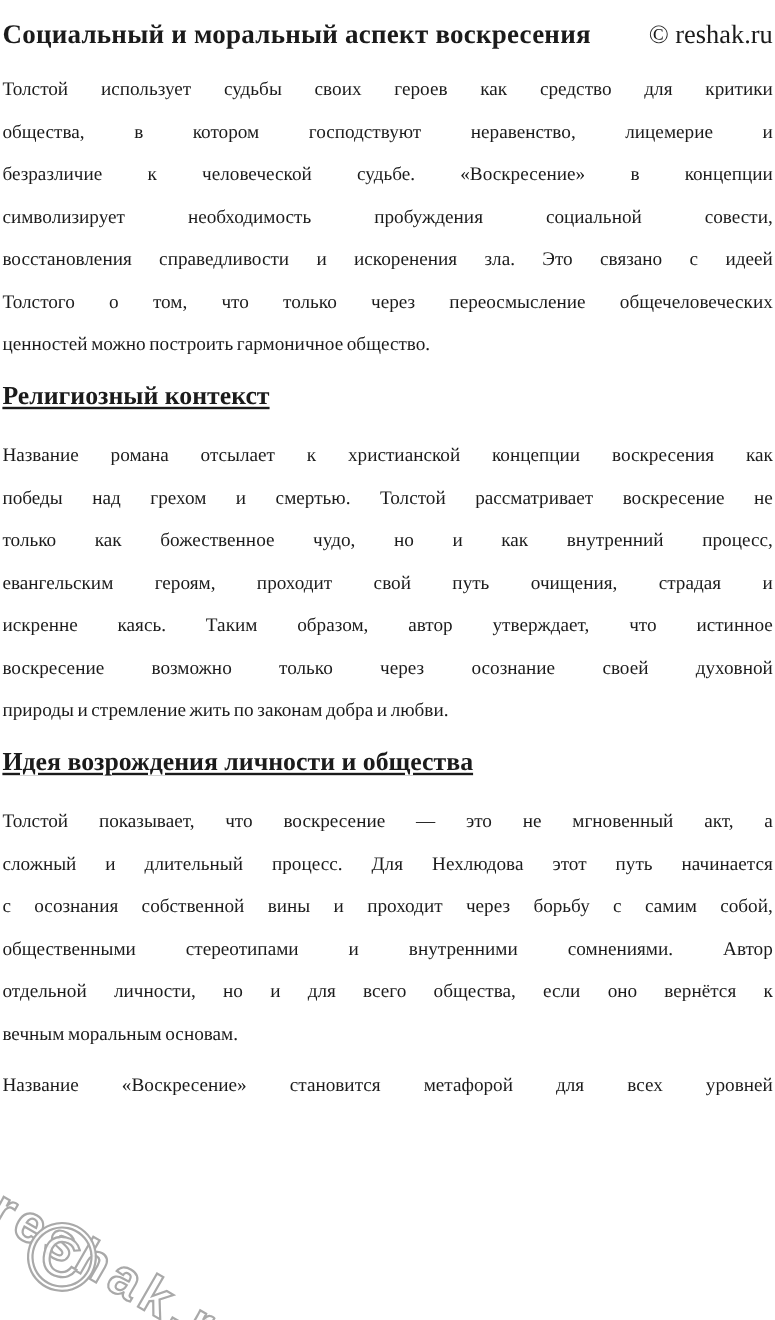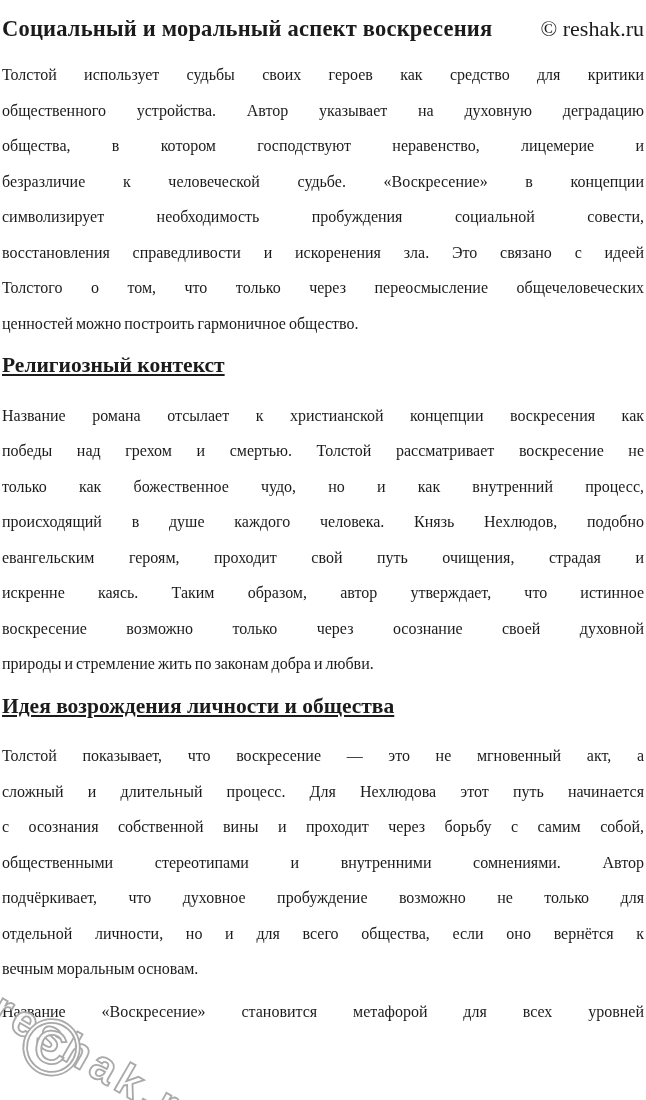--- a/index.html
+++ b/index.html
@@ -89,46 +89,43 @@
 
 <div class="page">
   <div class="header-row">
     <span class="doc-title">Социальный и моральный аспект воскресения</span>
     <span class="copyright">© reshak.ru</span>
   </div>
 
   <div id="doc-body">
       <p class="para">
         <span class="line">Толстой использует судьбы своих героев как средство для критики</span>
-        <span class="line">общественного устройства. Автор указывает на духовную деградацию</span>
         <span class="line">общества, в котором господствуют неравенство, лицемерие и</span>
         <span class="line">безразличие к человеческой судьбе. «Воскресение» в концепции</span>
         <span class="line">символизирует необходимость пробуждения социальной совести,</span>
         <span class="line">восстановления справедливости и искоренения зла. Это связано с идеей</span>
         <span class="line">Толстого о том, что только через переосмысление общечеловеческих</span>
         <span class="line line-last">ценностей можно построить гармоничное общество.</span>
       </p>
       <h2 class="heading">Религиозный контекст</h2>
       <p class="para">
         <span class="line">Название романа отсылает к христианской концепции воскресения как</span>
         <span class="line">победы над грехом и смертью. Толстой рассматривает воскресение не</span>
         <span class="line">только как божественное чудо, но и как внутренний процесс,</span>
-        <span class="line">происходящий в душе каждого человека. Князь Нехлюдов, подобно</span>
         <span class="line">евангельским героям, проходит свой путь очищения, страдая и</span>
         <span class="line">искренне каясь. Таким образом, автор утверждает, что истинное</span>
         <span class="line">воскресение возможно только через осознание своей духовной</span>
         <span class="line line-last">природы и стремление жить по законам добра и любви.</span>
       </p>
       <h2 class="heading">Идея возрождения личности и общества</h2>
       <p class="para">
         <span class="line">Толстой показывает, что воскресение — это не мгновенный акт, а</span>
         <span class="line">сложный и длительный процесс. Для Нехлюдова этот путь начинается</span>
         <span class="line">с осознания собственной вины и проходит через борьбу с самим собой,</span>
         <span class="line">общественными стереотипами и внутренними сомнениями. Автор</span>
-        <span class="line">подчёркивает, что духовное пробуждение возможно не только для</span>
         <span class="line">отдельной личности, но и для всего общества, если оно вернётся к</span>
         <span class="line line-last">вечным моральным основам.</span>
       </p>
       <p class="para">
         <span class="line">Название «Воскресение» становится метафорой для всех уровней</span>
       </p>
     </div>
 </div>
 
 <div class="watermark">reshak.ru</div>

